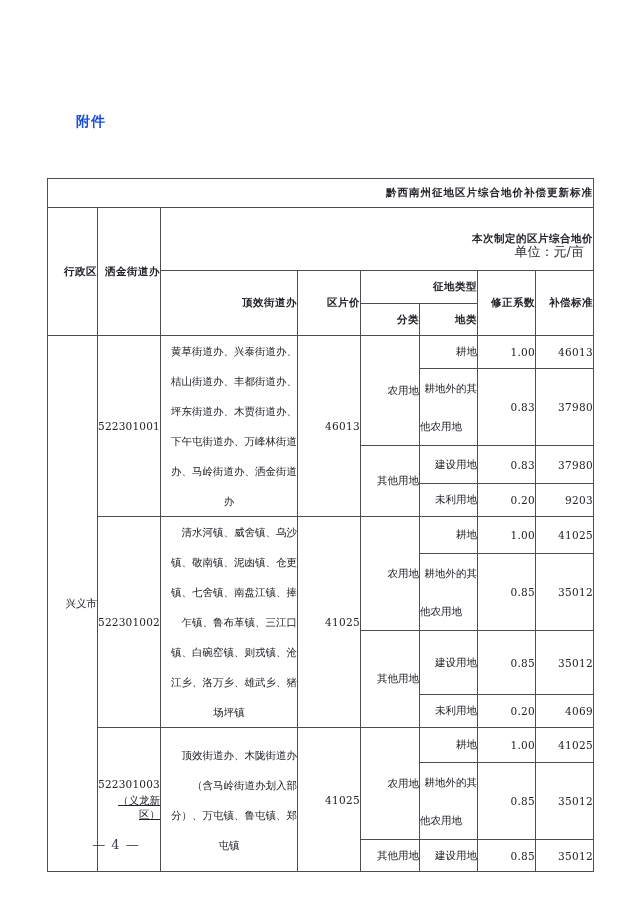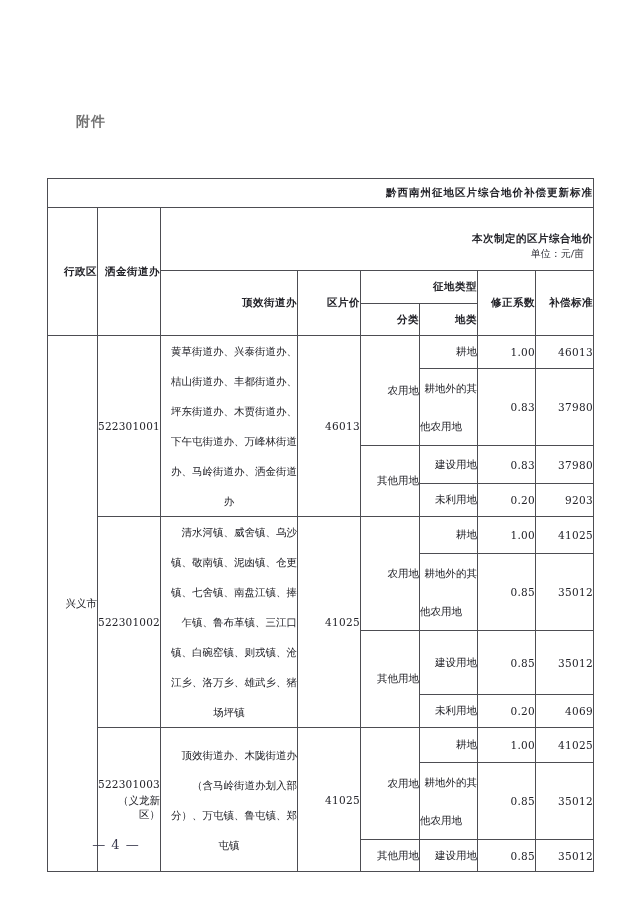--- a/index.html
+++ b/index.html
@@ -3,21 +3,21 @@
 <meta charset="utf-8">
 <style>
   html,body { margin:0; padding:0; background:#e9e9e9; }
   .page {
     position:relative; width:640px; height:904px; background:#ffffff;
     font-family:"DejaVu Serif", serif; color:#1f1f23; overflow:hidden;
   }
   .attachment {
     position:absolute; left:76px; top:113px;
     font-family:"DejaVu Sans", sans-serif; font-weight:bold;
-    font-size:14px; letter-spacing:1px; color:#737373;
+    font-size:14px; letter-spacing:1px; color:#1d4ed8;
   }
   table.doc {
     position:absolute; left:47px; top:178px; width:546px;
     border-collapse:collapse; table-layout:fixed;
     border:1.5px solid #3f3f44;
   }
   table.doc td {
     border:1px solid #4d4d52; text-align:right; vertical-align:middle;
     font-size:10.5px; padding:0; overflow:hidden; color:#222228;
   }
@@ -26,32 +26,32 @@
     font-family:"DejaVu Serif", serif; color:#17171a;
   }
   td.hdr {
     font-family:"DejaVu Sans", sans-serif; font-weight:bold;
     font-size:11.5px; color:#1b1b1f; letter-spacing:0.5px;
   }
   td.group-hdr { position:relative; vertical-align:bottom; padding-bottom:7px; }
   .unit-note {
     position:absolute; right:9px; bottom:9px;
     font-family:"DejaVu Serif", serif; font-weight:normal;
-    font-size:10px; letter-spacing:0; color:#2c2c34;
+    font-size:13px; letter-spacing:0; color:#2c2c34;
   }
   td.scope {
     font-size:9px; line-height:30px; padding:2px 4px;
     text-align:justify; text-align-last:center; color:#26262c;
   }
   td.wrap {
     text-align:justify; text-align-last:left; line-height:38px; padding:0 2px;
   }
   td.num { letter-spacing:0.3px; color:#2b2b36; }
   td.code { letter-spacing:0.2px; }
-  .code-note { margin-top:4px; letter-spacing:0; }
+  .code-note { margin-top:4px; letter-spacing:0;text-decoration:underline; }
   .footer {
     position:absolute; left:81px; top:837px; width:70px; text-align:center;
     font-size:13px; color:#3a3a4e; letter-spacing:1px;
   }
   
   tr.rt  { height:29px; } tr.rha { height:63px; }
   tr.rhb { height:33px; } tr.rhc { height:32px; }
   tr.b1a { height:33px; } tr.b1b { height:64px; }
   tr.b1c { height:31px; } tr.b1d { height:33px; }
   tr.b2a { height:37px; } tr.b2b { height:60px; }

